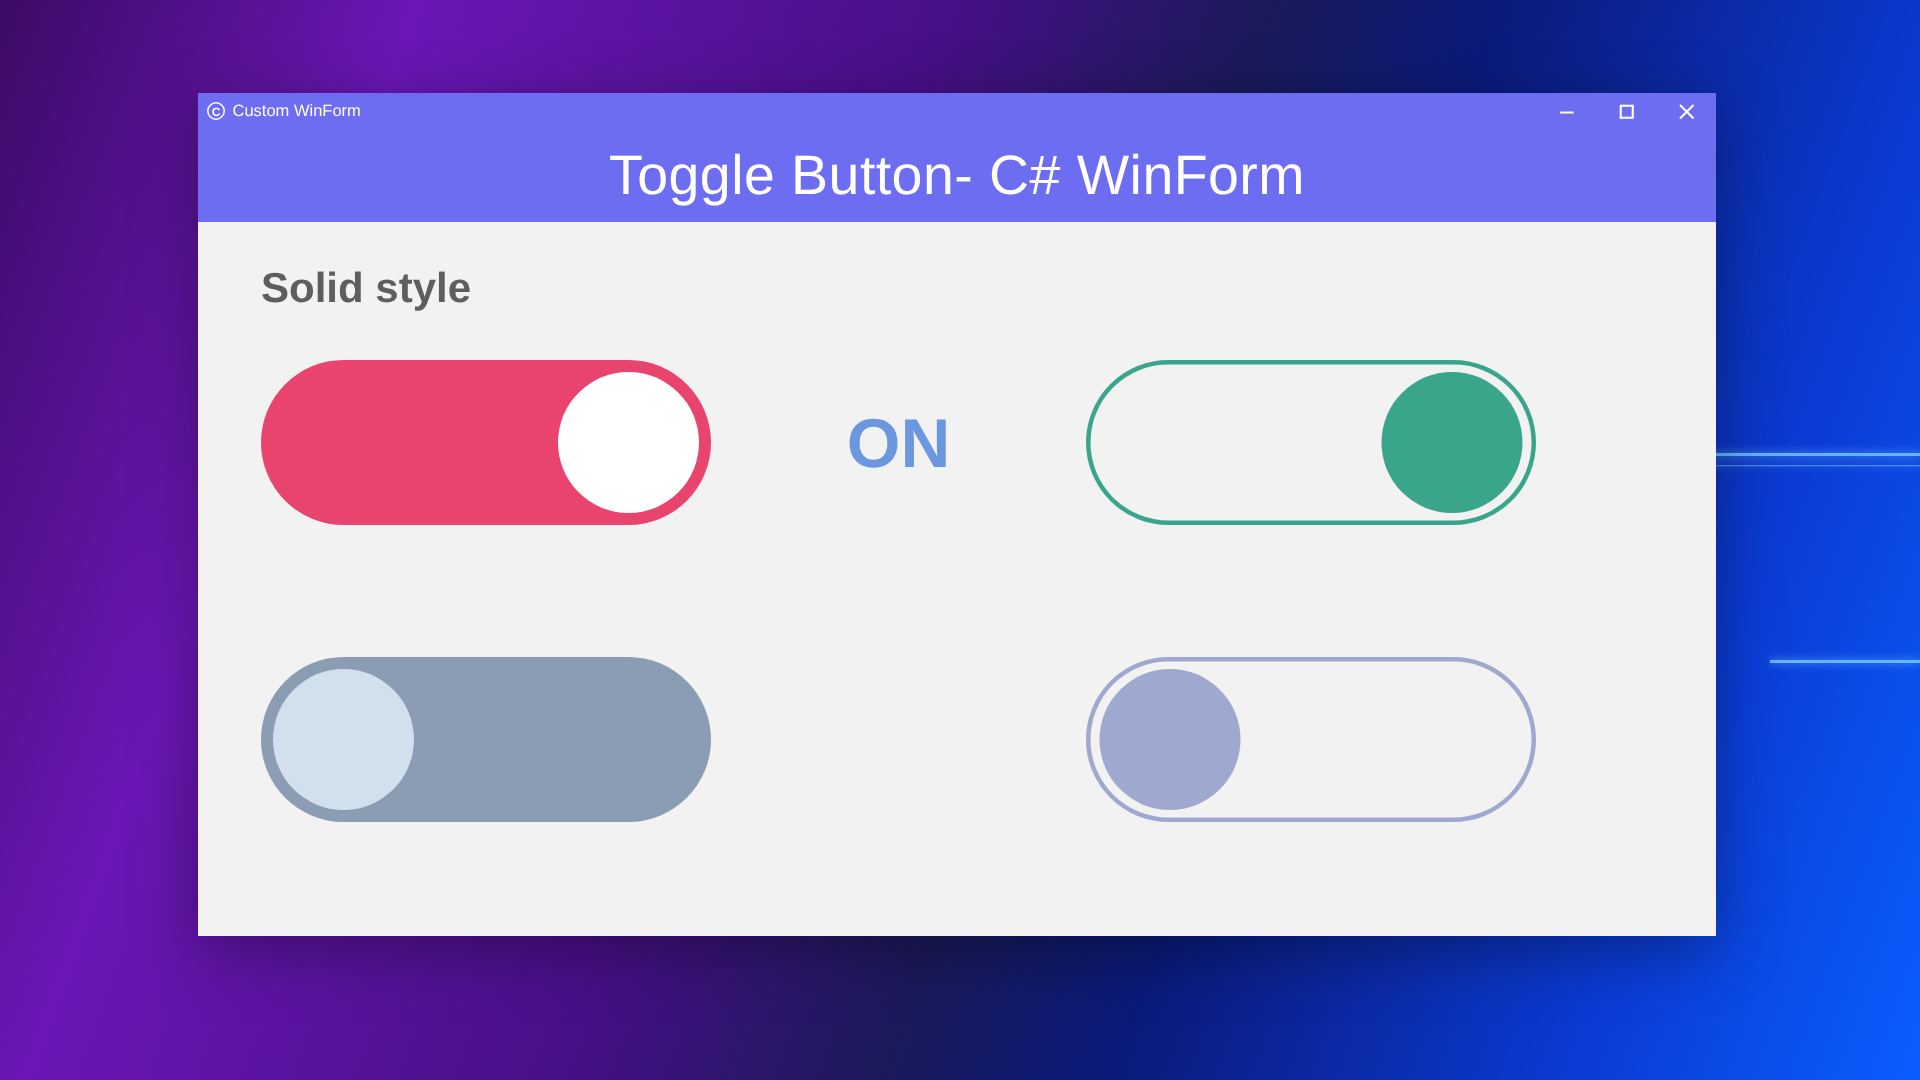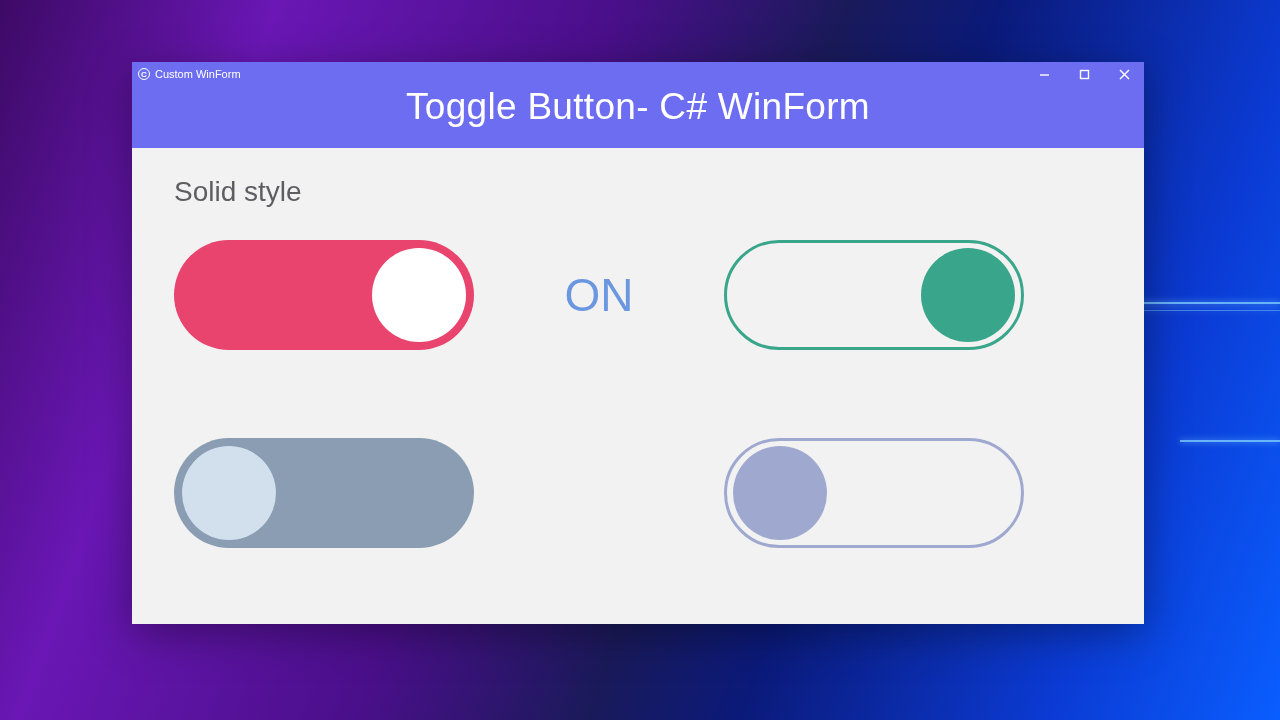--- a/index.html
+++ b/index.html
@@ -38,40 +38,40 @@
     margin-right: 5px; font-size: 8px; font-weight:600;
   }
   .win-btns { position: absolute; right: 0; top: 0; height: 100%; display: flex; }
   .win-btn { width: 40px; display:flex; align-items:center; justify-content:center; color:#fff; font-size:12px; cursor:pointer; }
   .win-btn svg { width:11px; height:11px; stroke:#fff; stroke-width:1.4; fill:none; }
 
   .banner {
     height: 62px;
     background: #6d6df2;
     color: #fff;
-    display: flex; justify-content: center;
+    display: flex; align-items: center; justify-content: center;
     font-size: 37px; font-weight: 500;
     letter-spacing: 0.3px;
   }
   .content {
     flex: 1;
     padding: 28px 42px 20px 42px;
     display: grid;
     grid-template-columns: 300px 150px 300px;
     grid-template-rows: 40px 110px 40px 110px;
     column-gap: 50px;
     row-gap: 24px;
     justify-content: start;
     align-content: start;
   }
   .heading { font-size: 28px; color:#5e5e62; font-weight:400; }
-  .h-solid { grid-column:1; grid-row:1; }
+  .h-solid { grid-column:1; grid-row:1;font-weight:bold; }
   .h-glass { grid-column:3; grid-row:1; }
 
-  .status { font-size:46px; font-weight:400; display:flex; align-items:center; justify-content:center; }
+  .status { font-size:46px; font-weight:700; display:flex; align-items:center; justify-content:center; }
   .on  { grid-column:2; grid-row:2; color:#6b97e0; }
   .off { grid-column:2; grid-row:4; color:#e8b53a; }
 
   
   .tgl { width:300px; height:110px; border-radius:60px; position:relative; cursor:pointer; }
   .knob { position:absolute; width:94px; height:94px; border-radius:50%; top:8px; }
 
   
   .solid-on { grid-column:1; grid-row:2; background:#e9446e; }
   .solid-on .knob { background:#fff; right:8px; }

